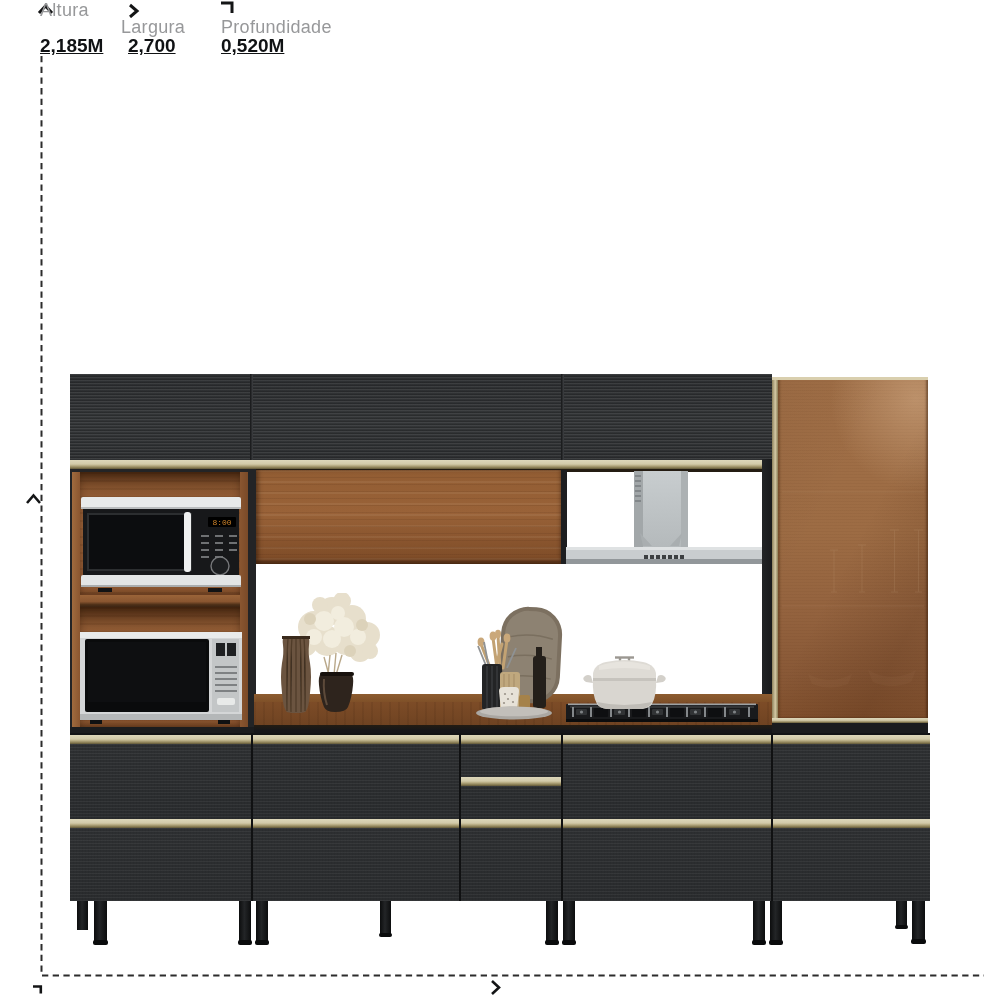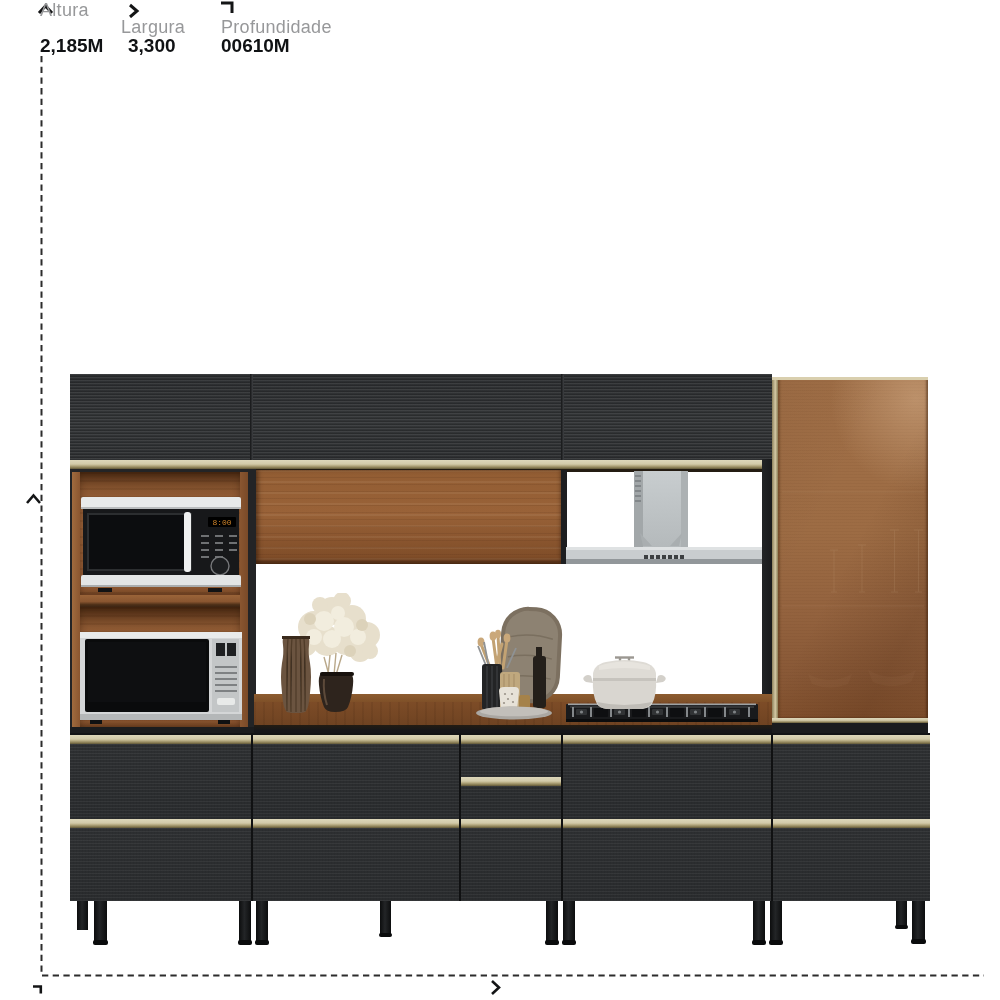--- a/index.html
+++ b/index.html
@@ -1,20 +1,20 @@
 <!DOCTYPE html>
 <html><head>
 <meta charset="utf-8">
 <style>
   html,body{margin:0;padding:0;background:#fff;}
   .scene{position:relative;width:1000px;height:1000px;background:#ffffff;overflow:hidden;
          font-family:"Liberation Sans", sans-serif;}
   .abs{position:absolute;}
   .lbl{position:absolute;font-size:18px;color:#97989a;letter-spacing:.3px;}
-  .val{position:absolute;font-size:19px;font-weight:bold;color:#101214;}
+  .val{position:absolute;font-size:19px;font-weight:bold;color:#101214;text-decoration:underline;}
   .darkface{background:
      repeating-linear-gradient(180deg, rgba(255,255,255,.07) 0 1px, rgba(0,0,0,0) 1px 2px, rgba(0,0,0,.16) 2px 3px),
      linear-gradient(180deg,#2c2e30 0%,#333537 55%,#2e3032 100%);}
   .baseface{background:
      repeating-linear-gradient(180deg, rgba(255,255,255,.05) 0 1px, rgba(0,0,0,0) 1px 3px),
      repeating-linear-gradient(90deg, rgba(0,0,0,.05) 0 1px, rgba(0,0,0,0) 1px 3px),
      linear-gradient(180deg,#2d2f31 0%,#292b2d 100%);}
   .goldtrim{background:linear-gradient(180deg,#ddd7ba 0%,#d2caa9 45%,#b8ad85 62%,#877b52 86%,#5f5639 100%);}
   .woodniche{background:
      repeating-linear-gradient(180deg, rgba(50,22,6,.10) 0 2px, rgba(0,0,0,0) 2px 8px),
@@ -33,29 +33,29 @@
   <div class="lbl" style="left:40px;top:0">Altura</div>
 
   <div class="val" style="left:40px;top:35px">2,185M</div>
 
   <svg class="abs" style="left:126px;top:2px" width="16" height="16" viewBox="0 0 16 16">
     <polyline points="4,3 11,9 4,15" fill="none" stroke="#141516" stroke-width="3"></polyline>
   </svg>
 
   <div class="lbl" style="left:121px;top:17px">Largura</div>
 
-  <div class="val" style="left:128px;top:35px">3,300</div>
+  <div class="val" style="left:128px;top:35px">2,700</div>
 
   <svg class="abs" style="left:219px;top:1px" width="16" height="14" viewBox="0 0 16 14">
     <polyline points="2,2 13,2 13,12" fill="none" stroke="#141516" stroke-width="3"></polyline>
   </svg>
 
   <div class="lbl" style="left:221px;top:17px">Profundidade</div>
 
-  <div class="val" style="left:221px;top:35px">00610M</div>
+  <div class="val" style="left:221px;top:35px">0,520M</div>
 
   <svg class="abs" style="left:0;top:0" width="1000" height="1000" viewBox="0 0 1000 1000">
     <line x1="41.5" y1="56" x2="41.5" y2="974" stroke="#2c2c2c" stroke-width="2" stroke-dasharray="6.3 4.4"></line>
     <polyline points="27,503 33.5,495.5 40,503" fill="none" stroke="#141516" stroke-width="2.6"></polyline>
     <line x1="42" y1="975.5" x2="984" y2="975.5" stroke="#2c2c2c" stroke-width="2" stroke-dasharray="6.3 4.4"></line>
     <polyline points="492,981 499,987.5 492,994" fill="none" stroke="#141516" stroke-width="2.6"></polyline>
     <polyline points="33,986.5 40.8,986.5 40.8,993.5" fill="none" stroke="#141516" stroke-width="2.6"></polyline>
   </svg>
 
   <div class="abs darkface" style="left:70px;top:374px;width:702px;height:86px;"></div>

